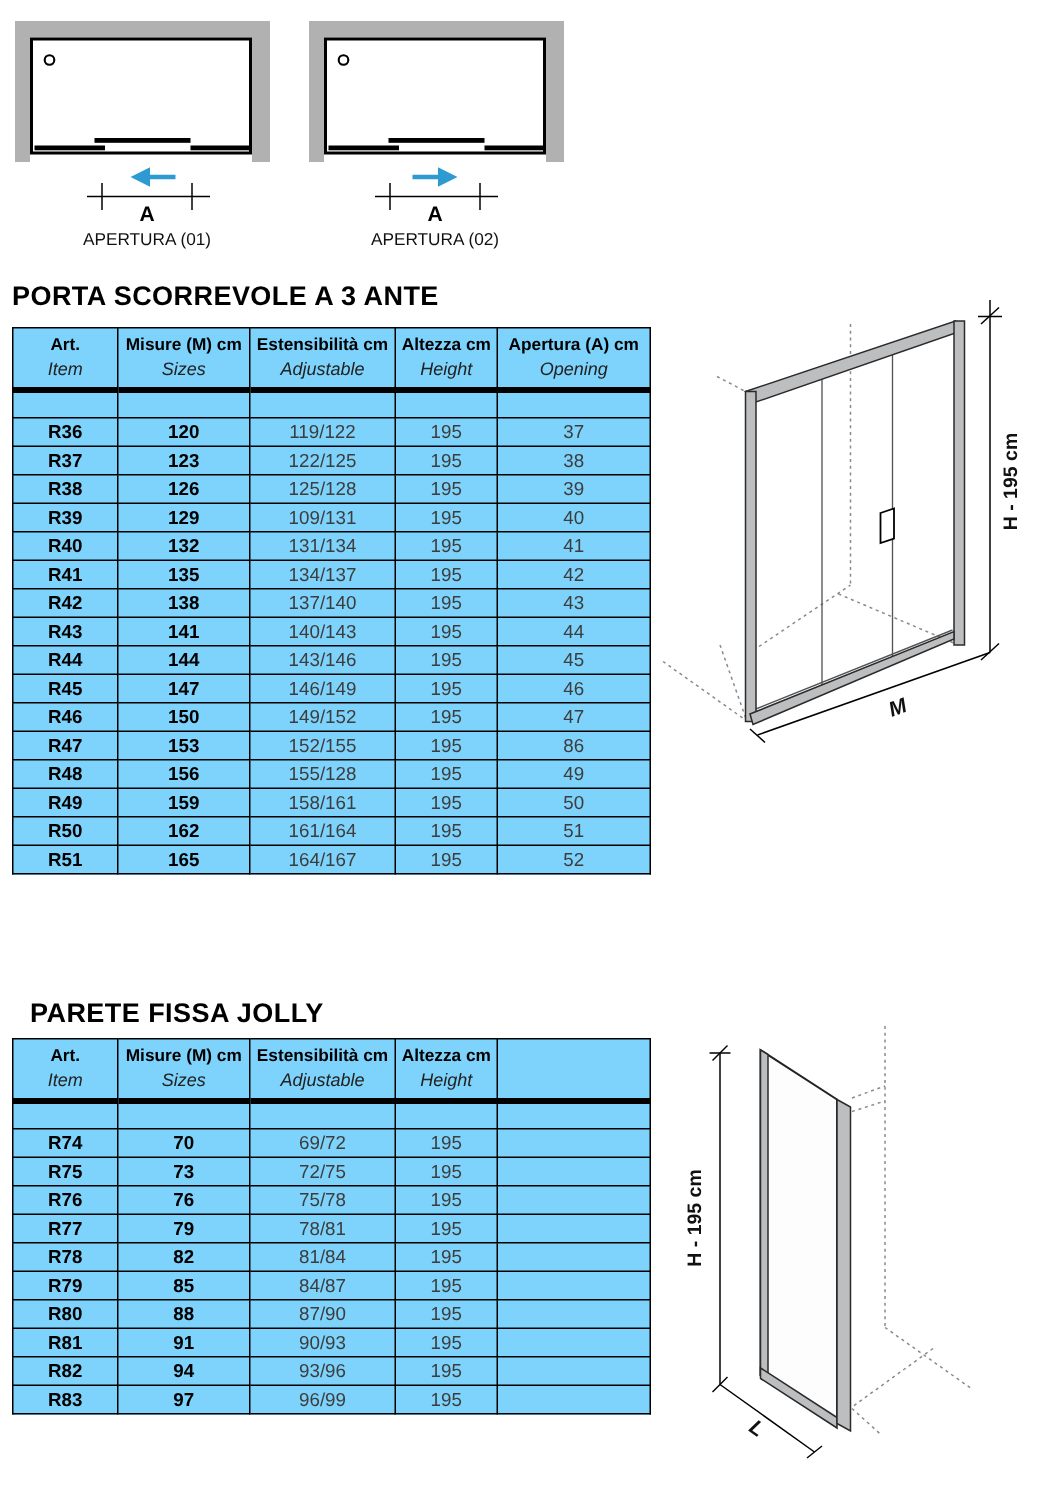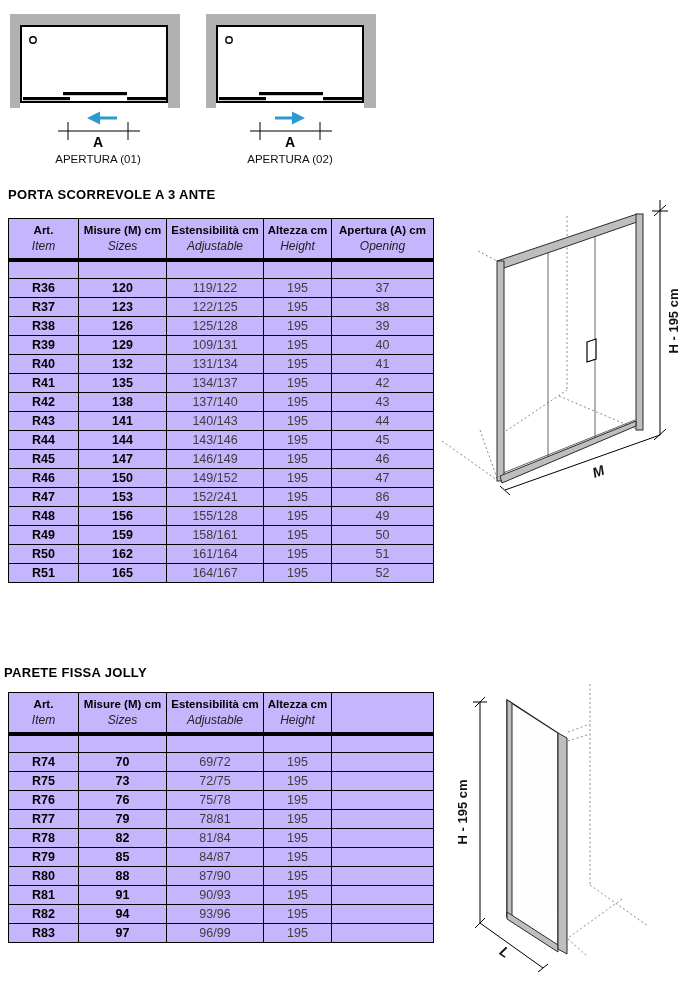--- a/index.html
+++ b/index.html
@@ -5,28 +5,28 @@
   * { margin:0; padding:0; box-sizing:border-box; }
   html,body { background:#ffffff; }
   body {
     width:694px; height:996px; position:relative; overflow:hidden;
     font-family:"Liberation Sans", sans-serif; color:#000;
   }
   .abs { position:absolute; }
 
   
   .section-title {
-    font-size:13px; font-weight:bold; letter-spacing:0.3px; color:#000;
+    font-size:18px; font-weight:bold; letter-spacing:0.3px; color:#000;
     white-space:nowrap;
   }
 
   
   table.spec {
     border-collapse:collapse; table-layout:fixed; width:425px;
-    background:#c4b5fd;
+    background:#7dd3fc;
   }
   table.spec th, table.spec td {
     border:1px solid #000; text-align:center; vertical-align:middle;
     overflow:hidden; white-space:nowrap;
   }
   table.spec thead th {
     height:41px; border-bottom:4px solid #000; padding:2px 0 3px;
     font-weight:normal;
   }
   .hl1 { font-size:11.5px; font-weight:bold; color:#000; line-height:15px; }
@@ -202,21 +202,21 @@
         <tr>
           <td class="c1">R46</td>
           <td class="c2">150</td>
           <td class="c3">149/152</td>
           <td class="c4">195</td>
           <td class="c5">47</td>
         </tr>
         <tr>
           <td class="c1">R47</td>
           <td class="c2">153</td>
-          <td class="c3">152/241</td>
+          <td class="c3">152/155</td>
           <td class="c4">195</td>
           <td class="c5">86</td>
         </tr>
         <tr>
           <td class="c1">R48</td>
           <td class="c2">156</td>
           <td class="c3">155/128</td>
           <td class="c4">195</td>
           <td class="c5">49</td>
         </tr>
@@ -268,21 +268,21 @@
     <line x1="212" y1="18" x2="228" y2="18" class="thin"></line>
     <line x1="214" y1="23" x2="226" y2="12" class="thin"></line>
     <line x1="214" y1="247" x2="226" y2="236" class="thin"></line>
     <text x="238" y="128" text-anchor="middle" class="hdim-label" transform="rotate(-90 238 128)">H - 195 cm</text>
 
     <line x1="65" y1="297" x2="220" y2="242" class="thin"></line>
     <line x1="60" y1="293" x2="70" y2="302" class="thin"></line>
     <text x="160" y="283" text-anchor="middle" class="mdim-label" transform="rotate(-20 160 283)">M</text>
   </svg>
 
-  <h2 class="abs section-title" style="left:4px;top:665px;">PARETE FISSA JOLLY</h2>
+  <h2 class="abs section-title" style="left:20px;top:665px;">PARETE FISSA JOLLY</h2>
 
   <table class="spec abs" style="left:8px;top:692px;">
     <colgroup>
         <col style="width:70px">
         <col style="width:88px">
         <col style="width:97px">
         <col style="width:68px">
         <col style="width:102px">
       </colgroup>
     <thead>

